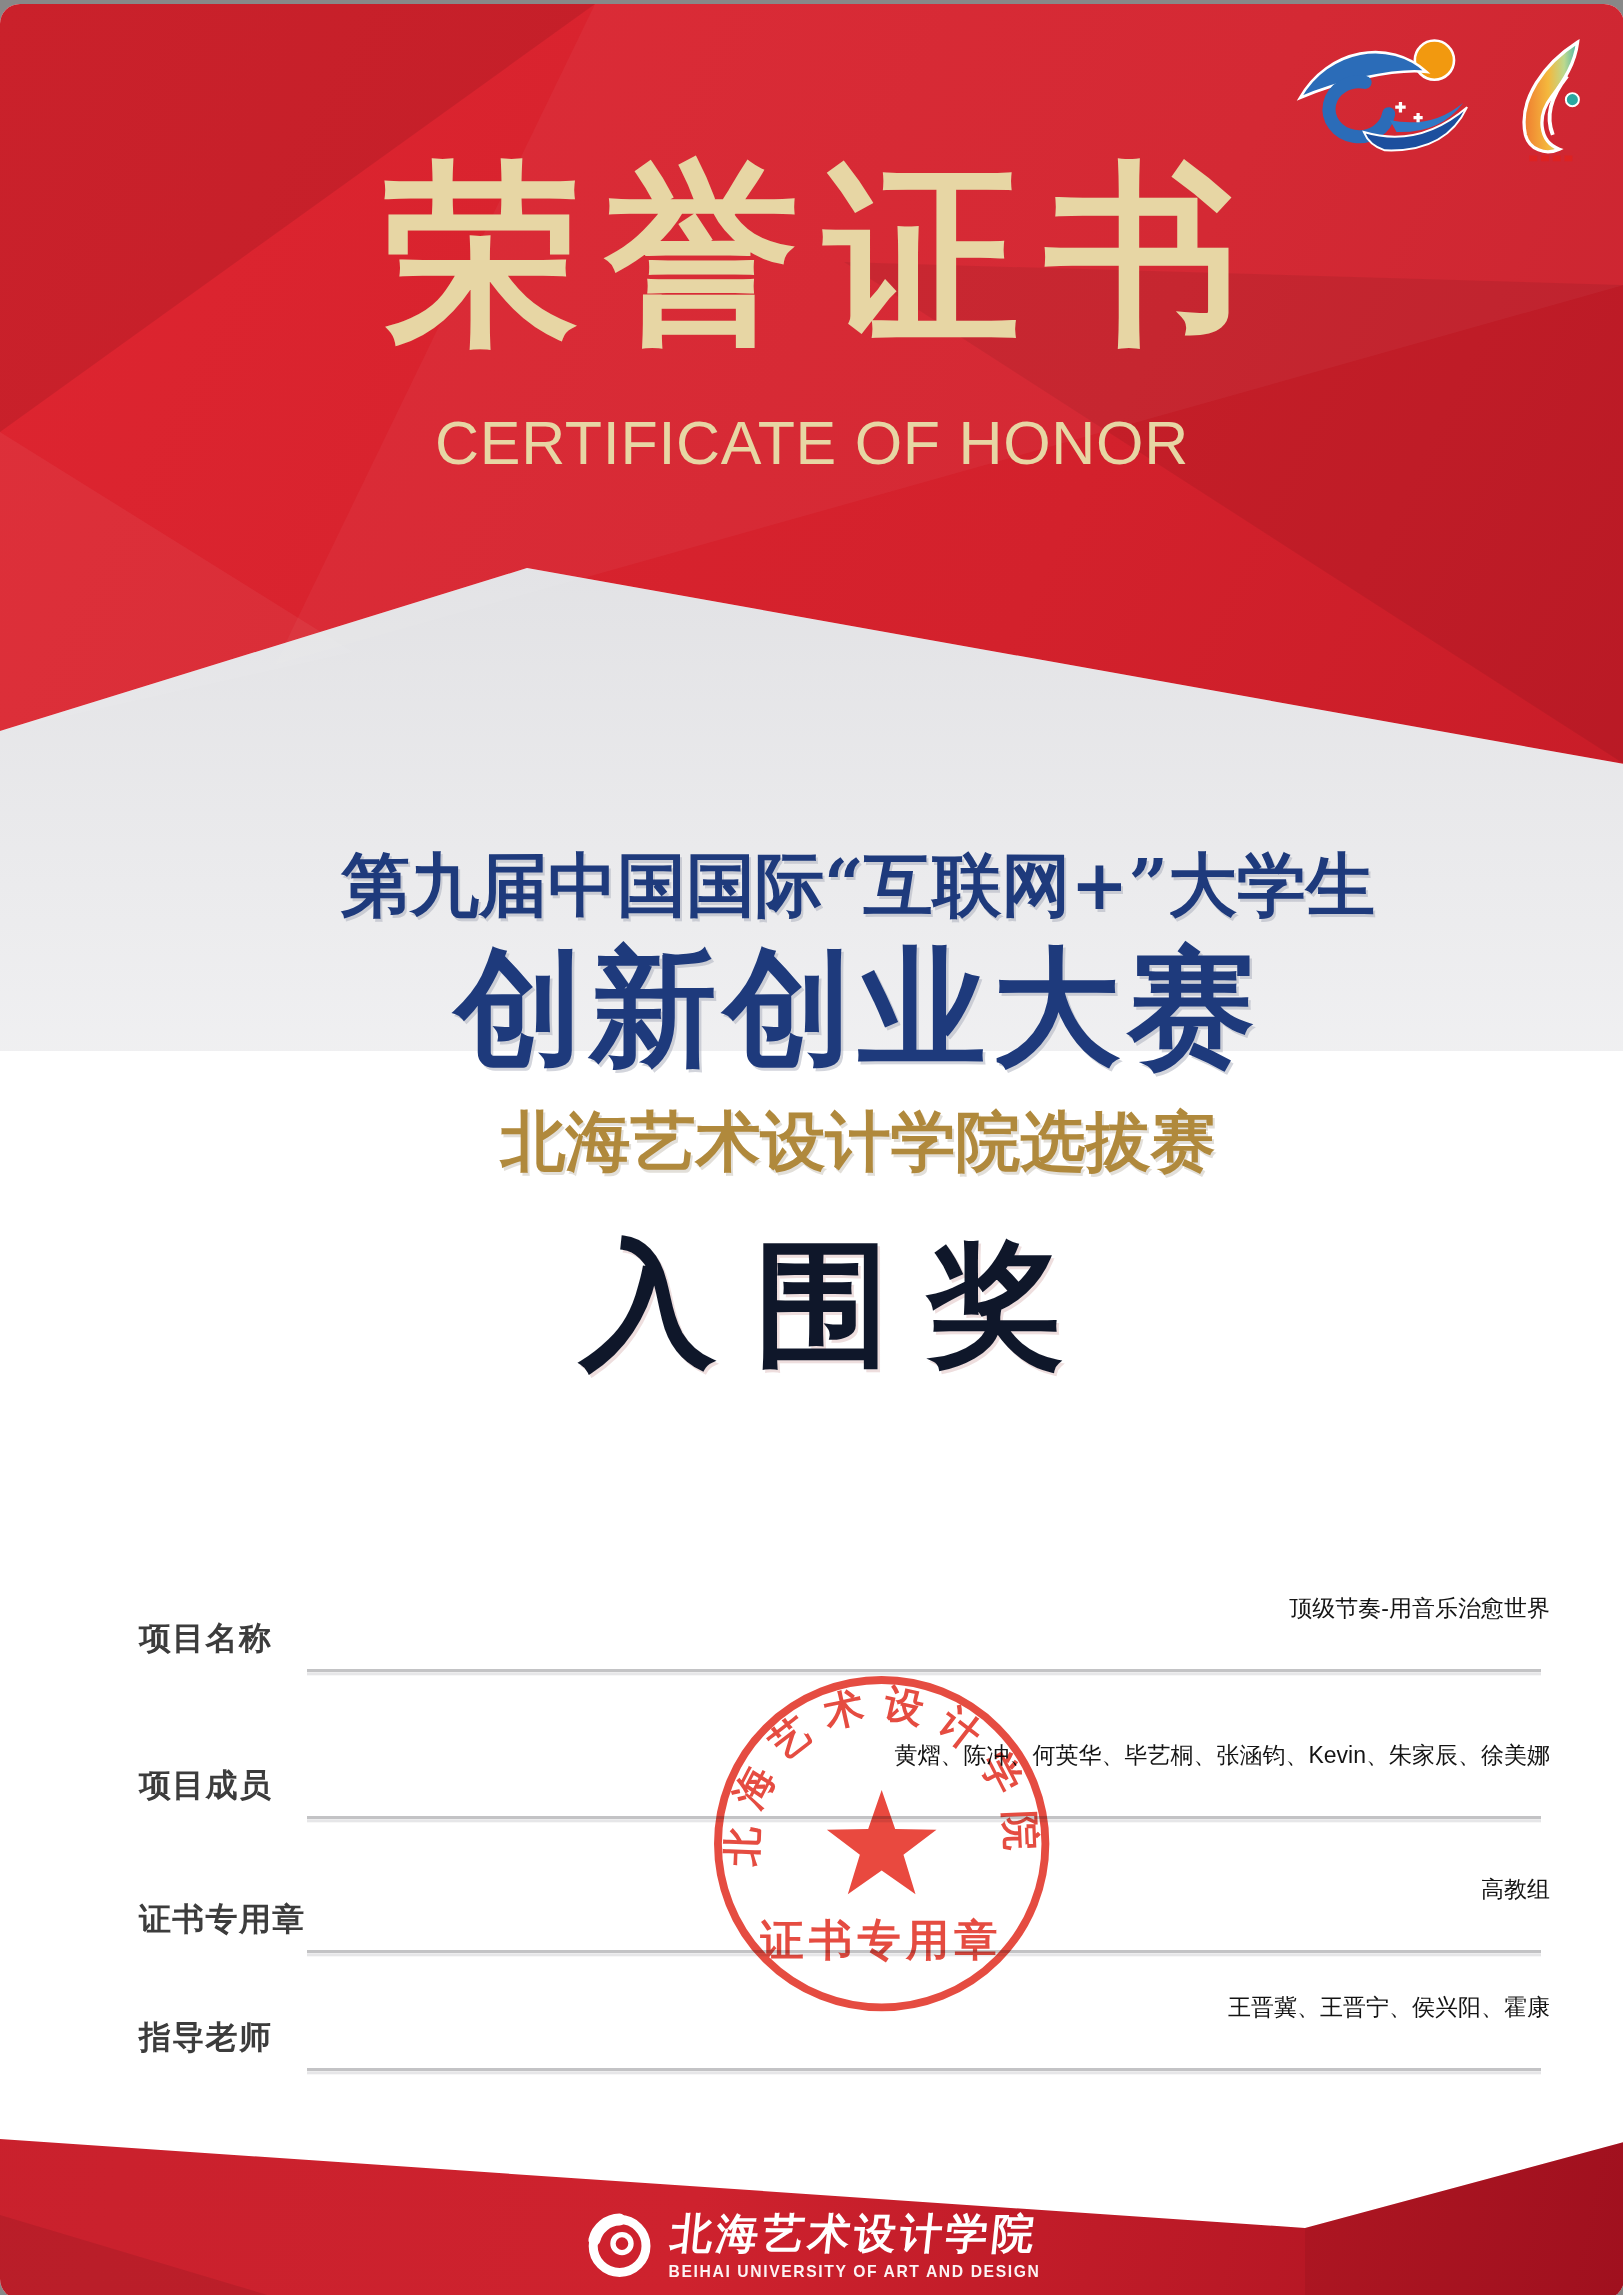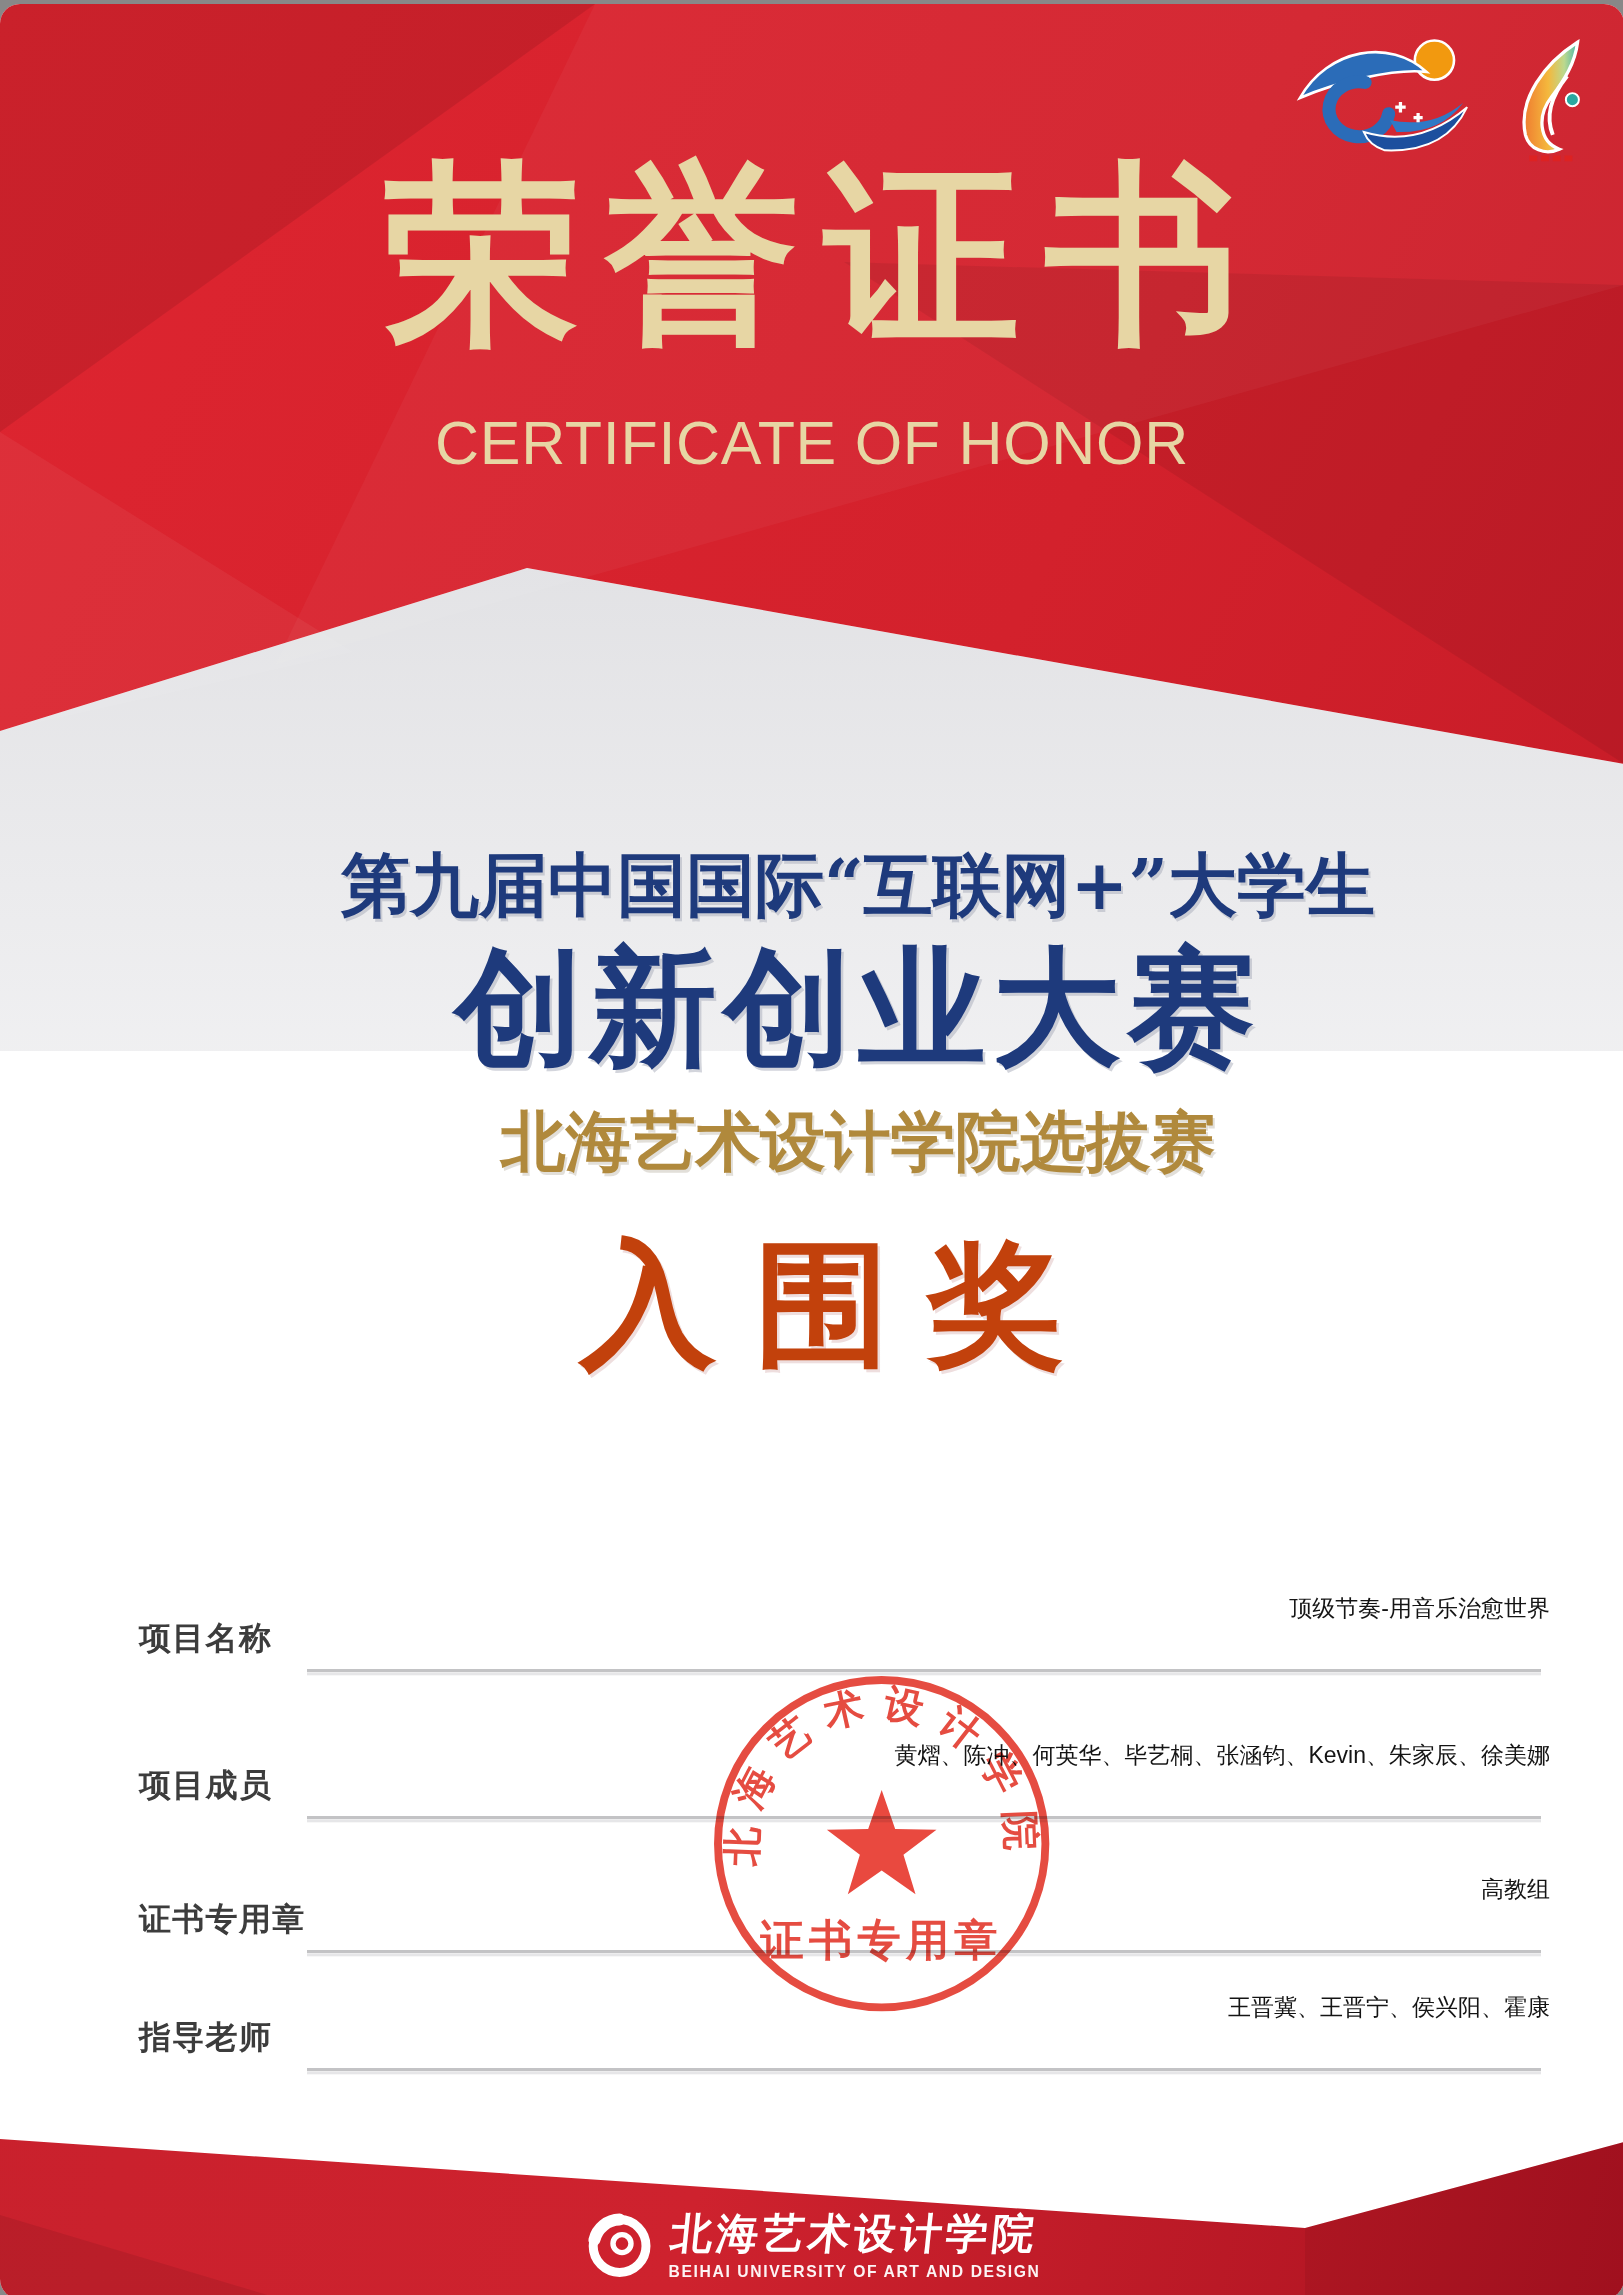--- a/index.html
+++ b/index.html
@@ -48,21 +48,21 @@
   }
   .logo-a{position:absolute;z-index:4;left:1292px;top:30px;width:196px;height:134px;}
   .logo-b{position:absolute;z-index:4;left:1499px;top:33px;width:105px;height:137px;}
 
   
   .comp{position:absolute;left:0;width:100%;text-align:center;z-index:4;
         font-family:"DejaVu Serif", serif;font-weight:bold;padding-left:46px;}
   .comp-line1{top:836px;font-size:69px;color:#1e3a7c;text-shadow:2px 2.6px 0 rgba(168,172,185,.5);}
   .comp-line2{top:919px;font-size:128px;letter-spacing:6.5px;color:#1e3a7c;text-shadow:2.6px 3.3px 0 rgba(168,172,185,.5);}
   .comp-line3{top:1094px;font-size:65px;color:#b0893c;text-shadow:2px 2.6px 0 rgba(190,185,170,.45);}
-  .award{top:1210px;font-size:136px;color:#c2410c;letter-spacing:38px;padding-left:58px;box-sizing:border-box;
+  .award{top:1210px;font-size:136px;color:#0f172a;letter-spacing:38px;padding-left:58px;box-sizing:border-box;
          text-shadow:2.6px 3.3px 0 rgba(205,160,160,.35);}
 
   
   .field-label{
     position:absolute;z-index:4;left:139px;width:170px;
     font-size:32px;font-weight:bold;color:#3c3c3c;letter-spacing:1.3px;
   }
   .field-value{
     position:absolute;z-index:4;left:316px;width:1234px;text-align:right;
     font-size:23px;color:#141414;line-height:1.2;

